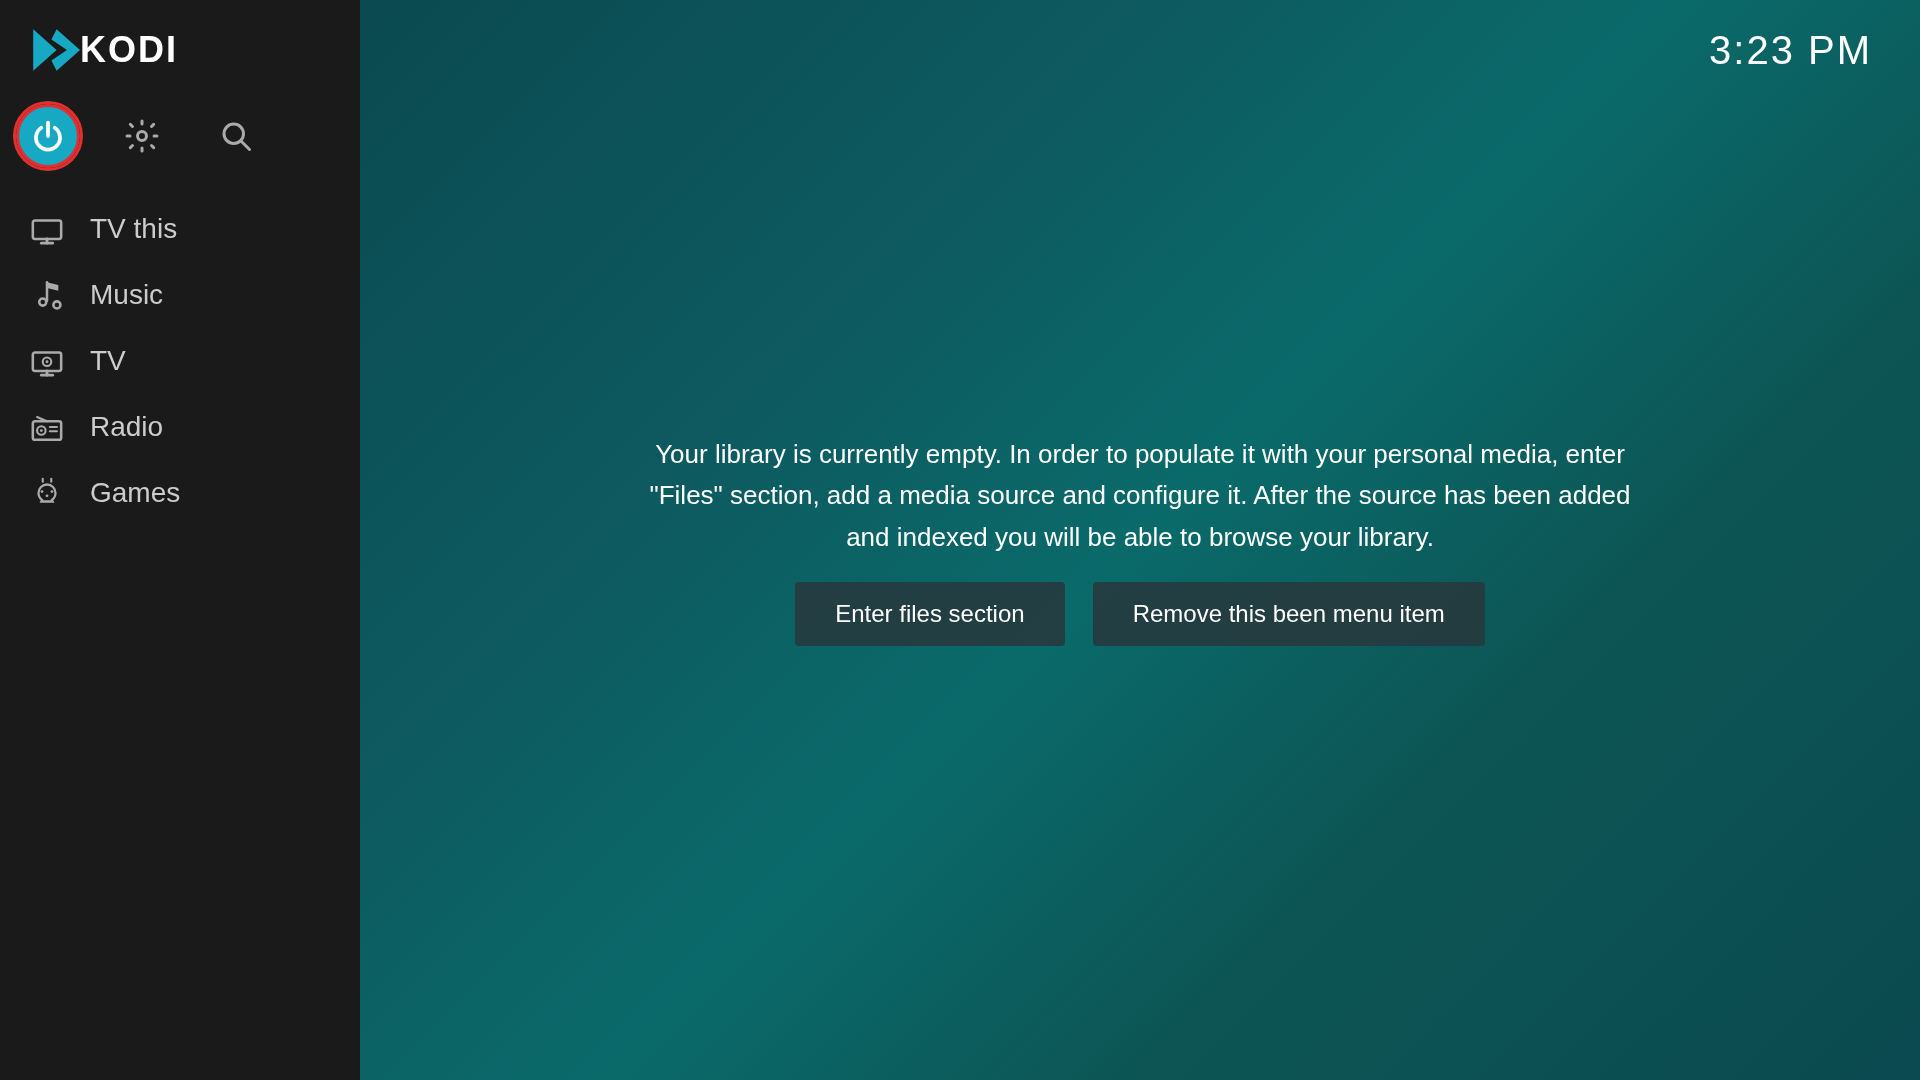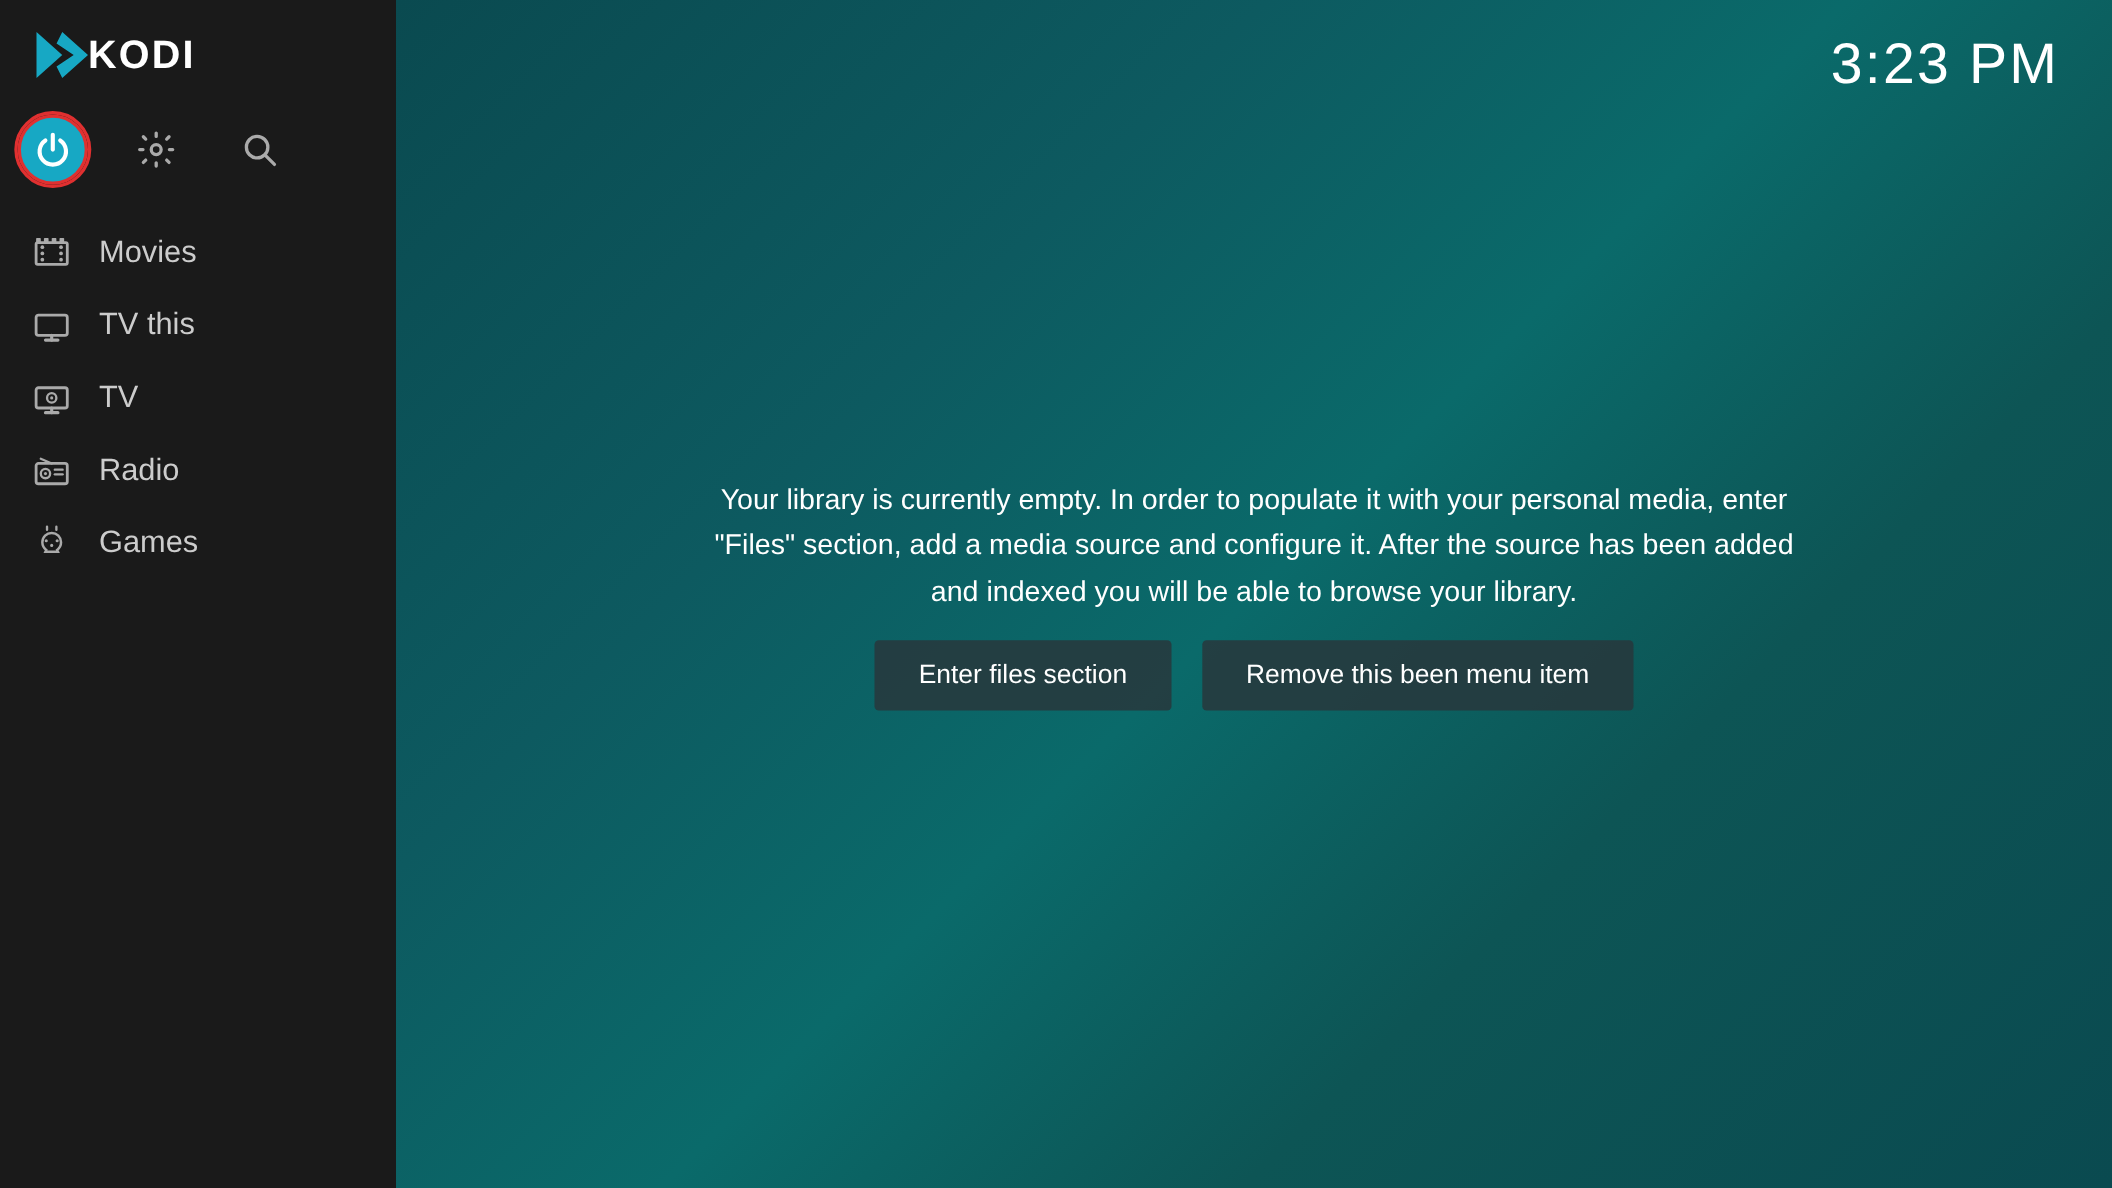--- a/index.html
+++ b/index.html
@@ -114,21 +114,21 @@
       position: relative;
       display: flex;
       flex-direction: column;
     }
 
     #clock {
       position: absolute;
       top: 28px;
       right: 48px;
       color: #fff;
-      font-size: 52px;
+      font-size: 40px;
       font-weight: 300;
       letter-spacing: 2px;
     }
 
     #content-area {
       flex: 1;
       display: flex;
       flex-direction: column;
       align-items: center;
       justify-content: center;
@@ -194,50 +194,43 @@
     <div class="top-icon-btn">
       <svg class="top-icon-svg" viewBox="0 0 24 24" fill="none" xmlns="http://www.w3.org/2000/svg">
         <circle cx="10.5" cy="10.5" r="6.5" stroke="#aaa" stroke-width="2"></circle>
         <line x1="15.5" y1="15.5" x2="21" y2="21" stroke="#aaa" stroke-width="2" stroke-linecap="round"></line>
       </svg>
     </div>
   </div>
 
   <nav id="nav-menu">
 
-    <div class="nav-item">
-      <div class="nav-icon">
-        <svg viewBox="0 0 24 24" xmlns="http://www.w3.org/2000/svg">
-          <rect x="2" y="6" width="20" height="14" rx="1" fill="none" stroke="#aaa" stroke-width="1.8"></rect>
-          <circle cx="6" cy="9" r="1.2" fill="#aaa"></circle>
-          <circle cx="6" cy="13" r="1.2" fill="#aaa"></circle>
-          <circle cx="6" cy="17" r="1.2" fill="#aaa"></circle>
-          <circle cx="18" cy="9" r="1.2" fill="#aaa"></circle>
-          <circle cx="18" cy="13" r="1.2" fill="#aaa"></circle>
-          <circle cx="18" cy="17" r="1.2" fill="#aaa"></circle>
-          <rect x="2" y="3" width="3" height="4" rx="0.5" fill="#aaa"></rect>
-          <rect x="7" y="3" width="3" height="4" rx="0.5" fill="#aaa"></rect>
-          <rect x="12" y="3" width="3" height="4" rx="0.5" fill="#aaa"></rect>
-          <rect x="17" y="3" width="3" height="4" rx="0.5" fill="#aaa"></rect>
-        </svg>
-      </div>
-      <span>Movies</span>
-    </div>
 
     <div class="nav-item">
       <div class="nav-icon">
         <svg viewBox="0 0 24 24" xmlns="http://www.w3.org/2000/svg">
           <rect x="2" y="6" width="20" height="13" rx="1.5" fill="none" stroke="#aaa" stroke-width="1.8"></rect>
           <line x1="8" y1="22" x2="16" y2="22" stroke="#aaa" stroke-width="2" stroke-linecap="round"></line>
           <line x1="12" y1="19" x2="12" y2="22" stroke="#aaa" stroke-width="2" stroke-linecap="round"></line>
         </svg>
       </div>
       <span>TV this</span>
     </div>
 
+    <div class="nav-item">
+      <div class="nav-icon">
+        <svg viewBox="0 0 24 24" xmlns="http://www.w3.org/2000/svg">
+          <path d="M12 3v13" stroke="#aaa" stroke-width="1.8" stroke-linecap="round"></path>
+          <path d="M12 3l8 2v4l-8-2z" fill="#aaa"></path>
+          <circle cx="9" cy="17" r="2.5" fill="none" stroke="#aaa" stroke-width="1.8"></circle>
+          <circle cx="19" cy="19" r="2.5" fill="none" stroke="#aaa" stroke-width="1.8"></circle>
+        </svg>
+      </div>
+      <span>Music</span>
+    </div>
 
 
     <div class="nav-item">
       <div class="nav-icon">
         <svg viewBox="0 0 24 24" xmlns="http://www.w3.org/2000/svg">
           <rect x="2" y="6" width="20" height="13" rx="1.5" fill="none" stroke="#aaa" stroke-width="1.8"></rect>
           <line x1="8" y1="22" x2="16" y2="22" stroke="#aaa" stroke-width="2" stroke-linecap="round"></line>
           <line x1="12" y1="19" x2="12" y2="22" stroke="#aaa" stroke-width="2" stroke-linecap="round"></line>
           <circle cx="12" cy="12.5" r="3" fill="none" stroke="#aaa" stroke-width="1.5"></circle>
           <circle cx="12" cy="12.5" r="1" fill="#aaa"></circle>

